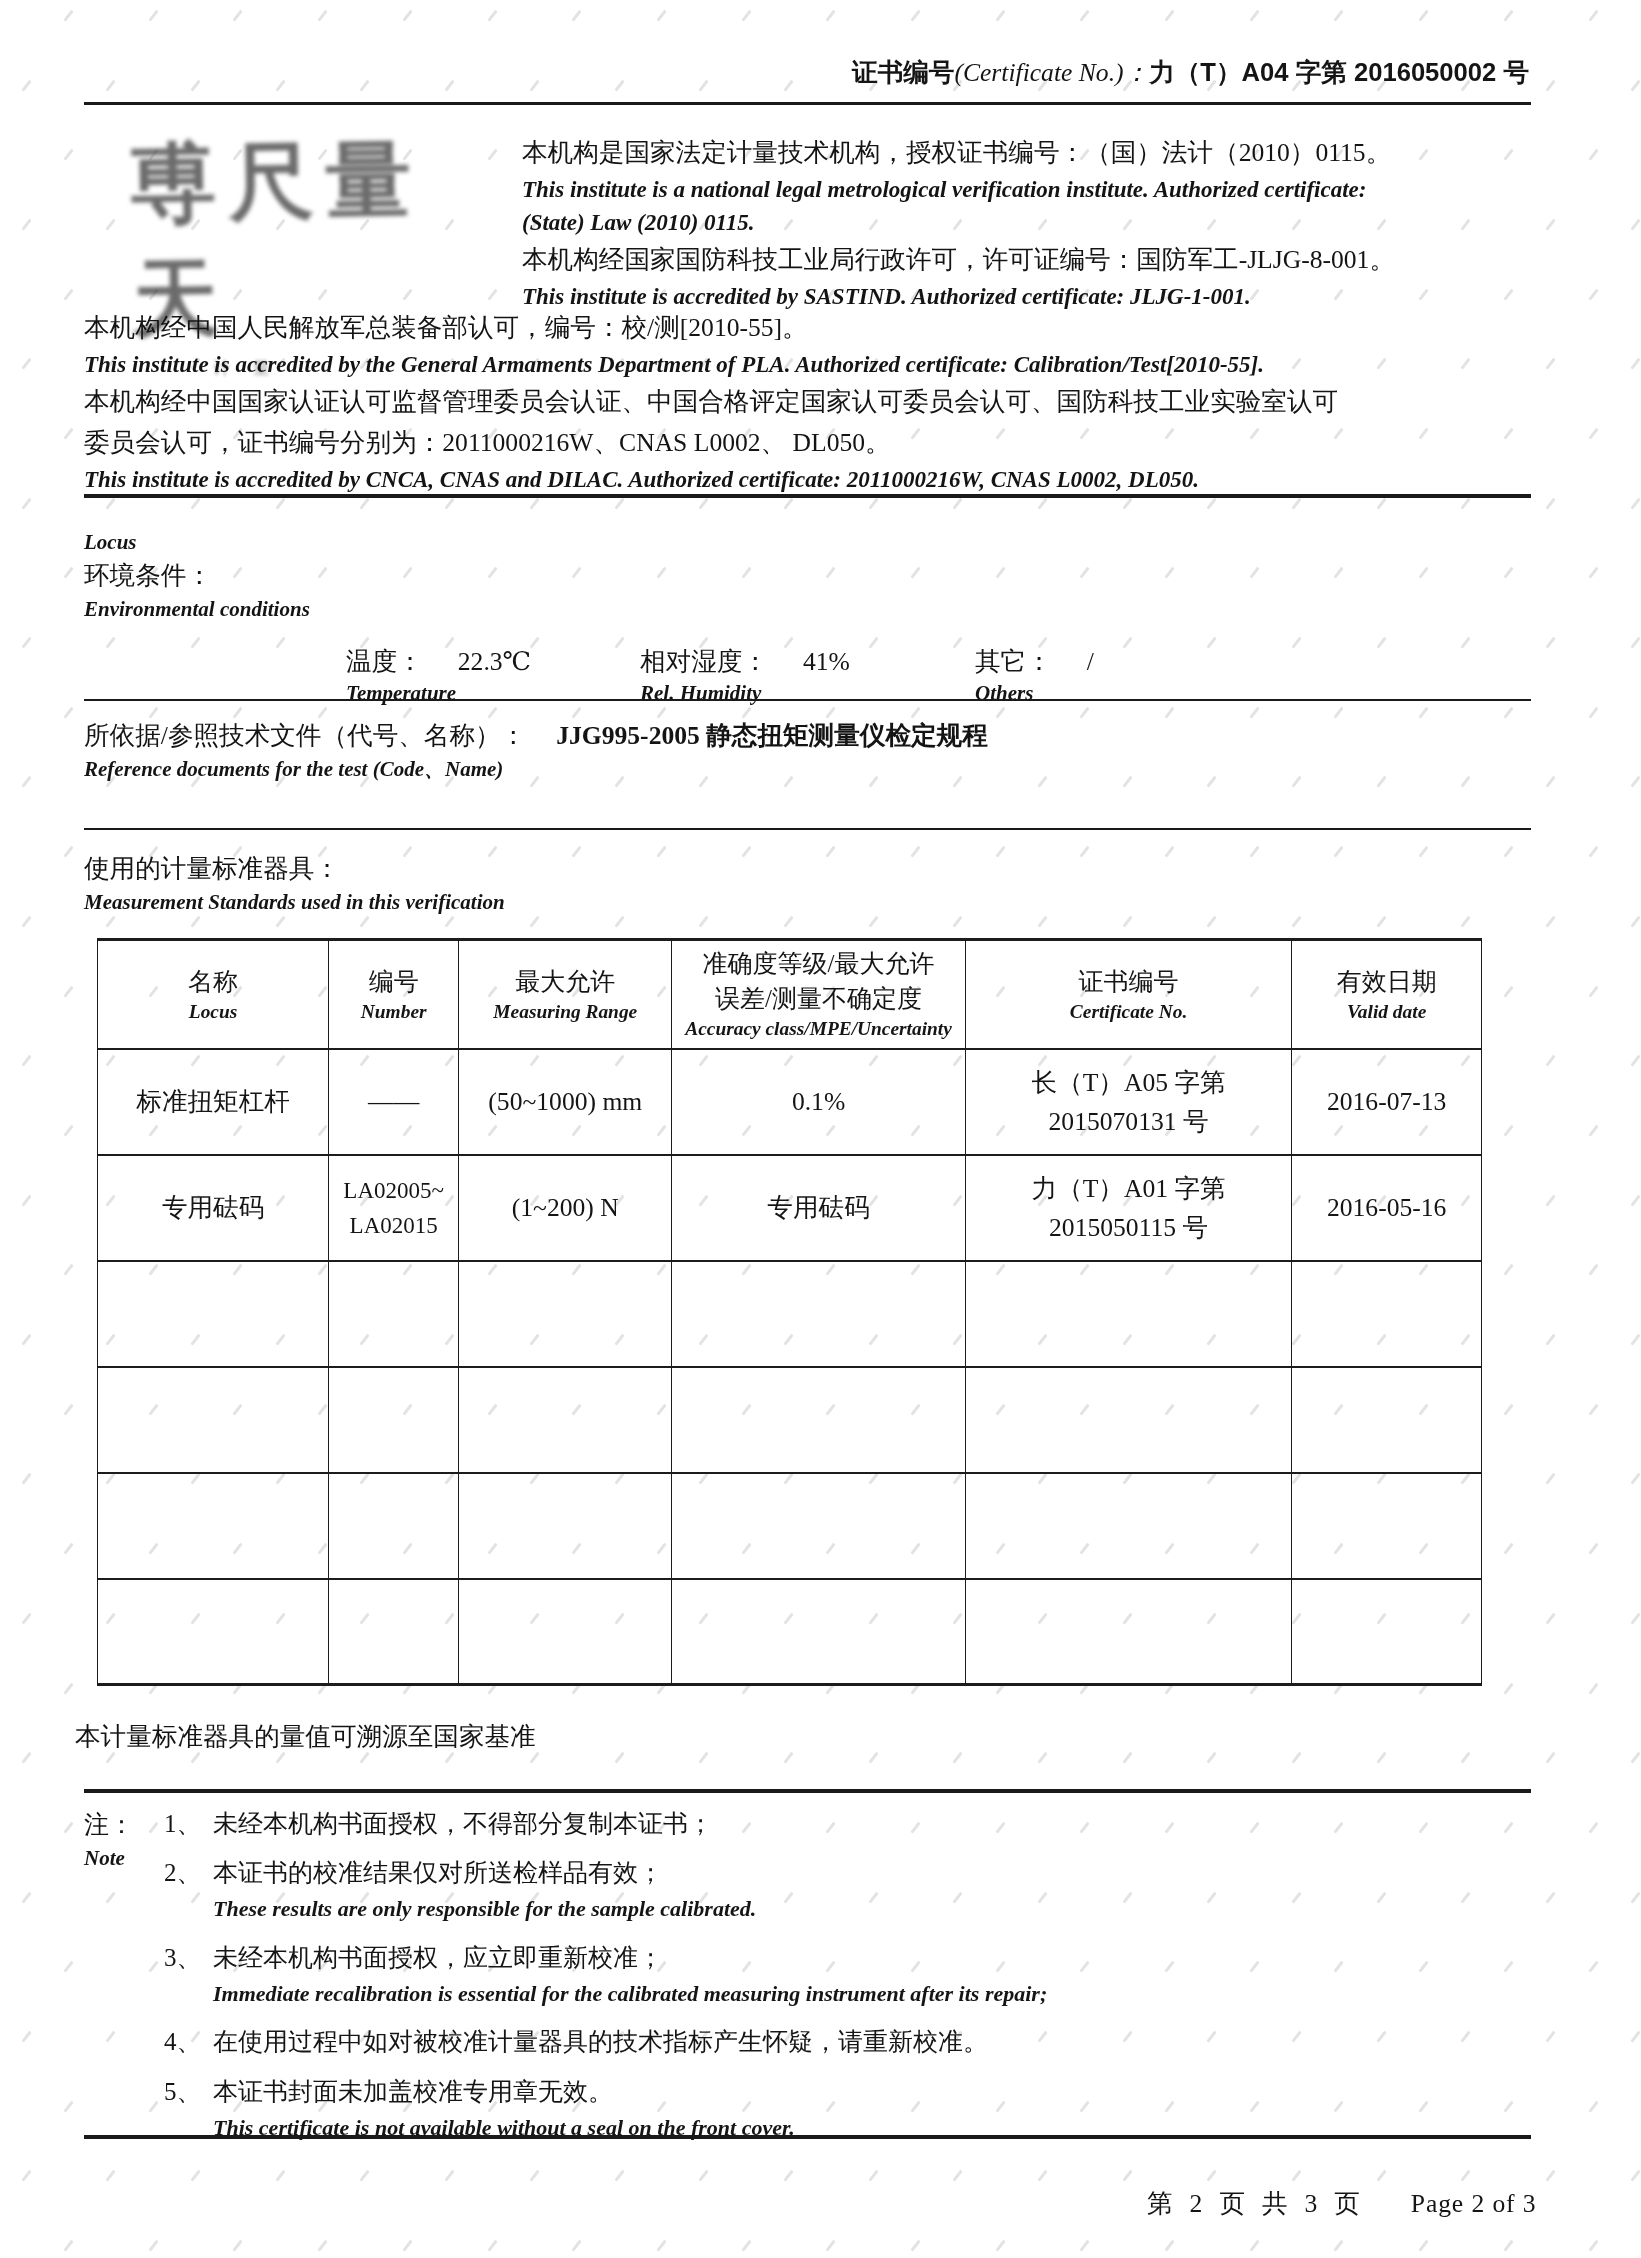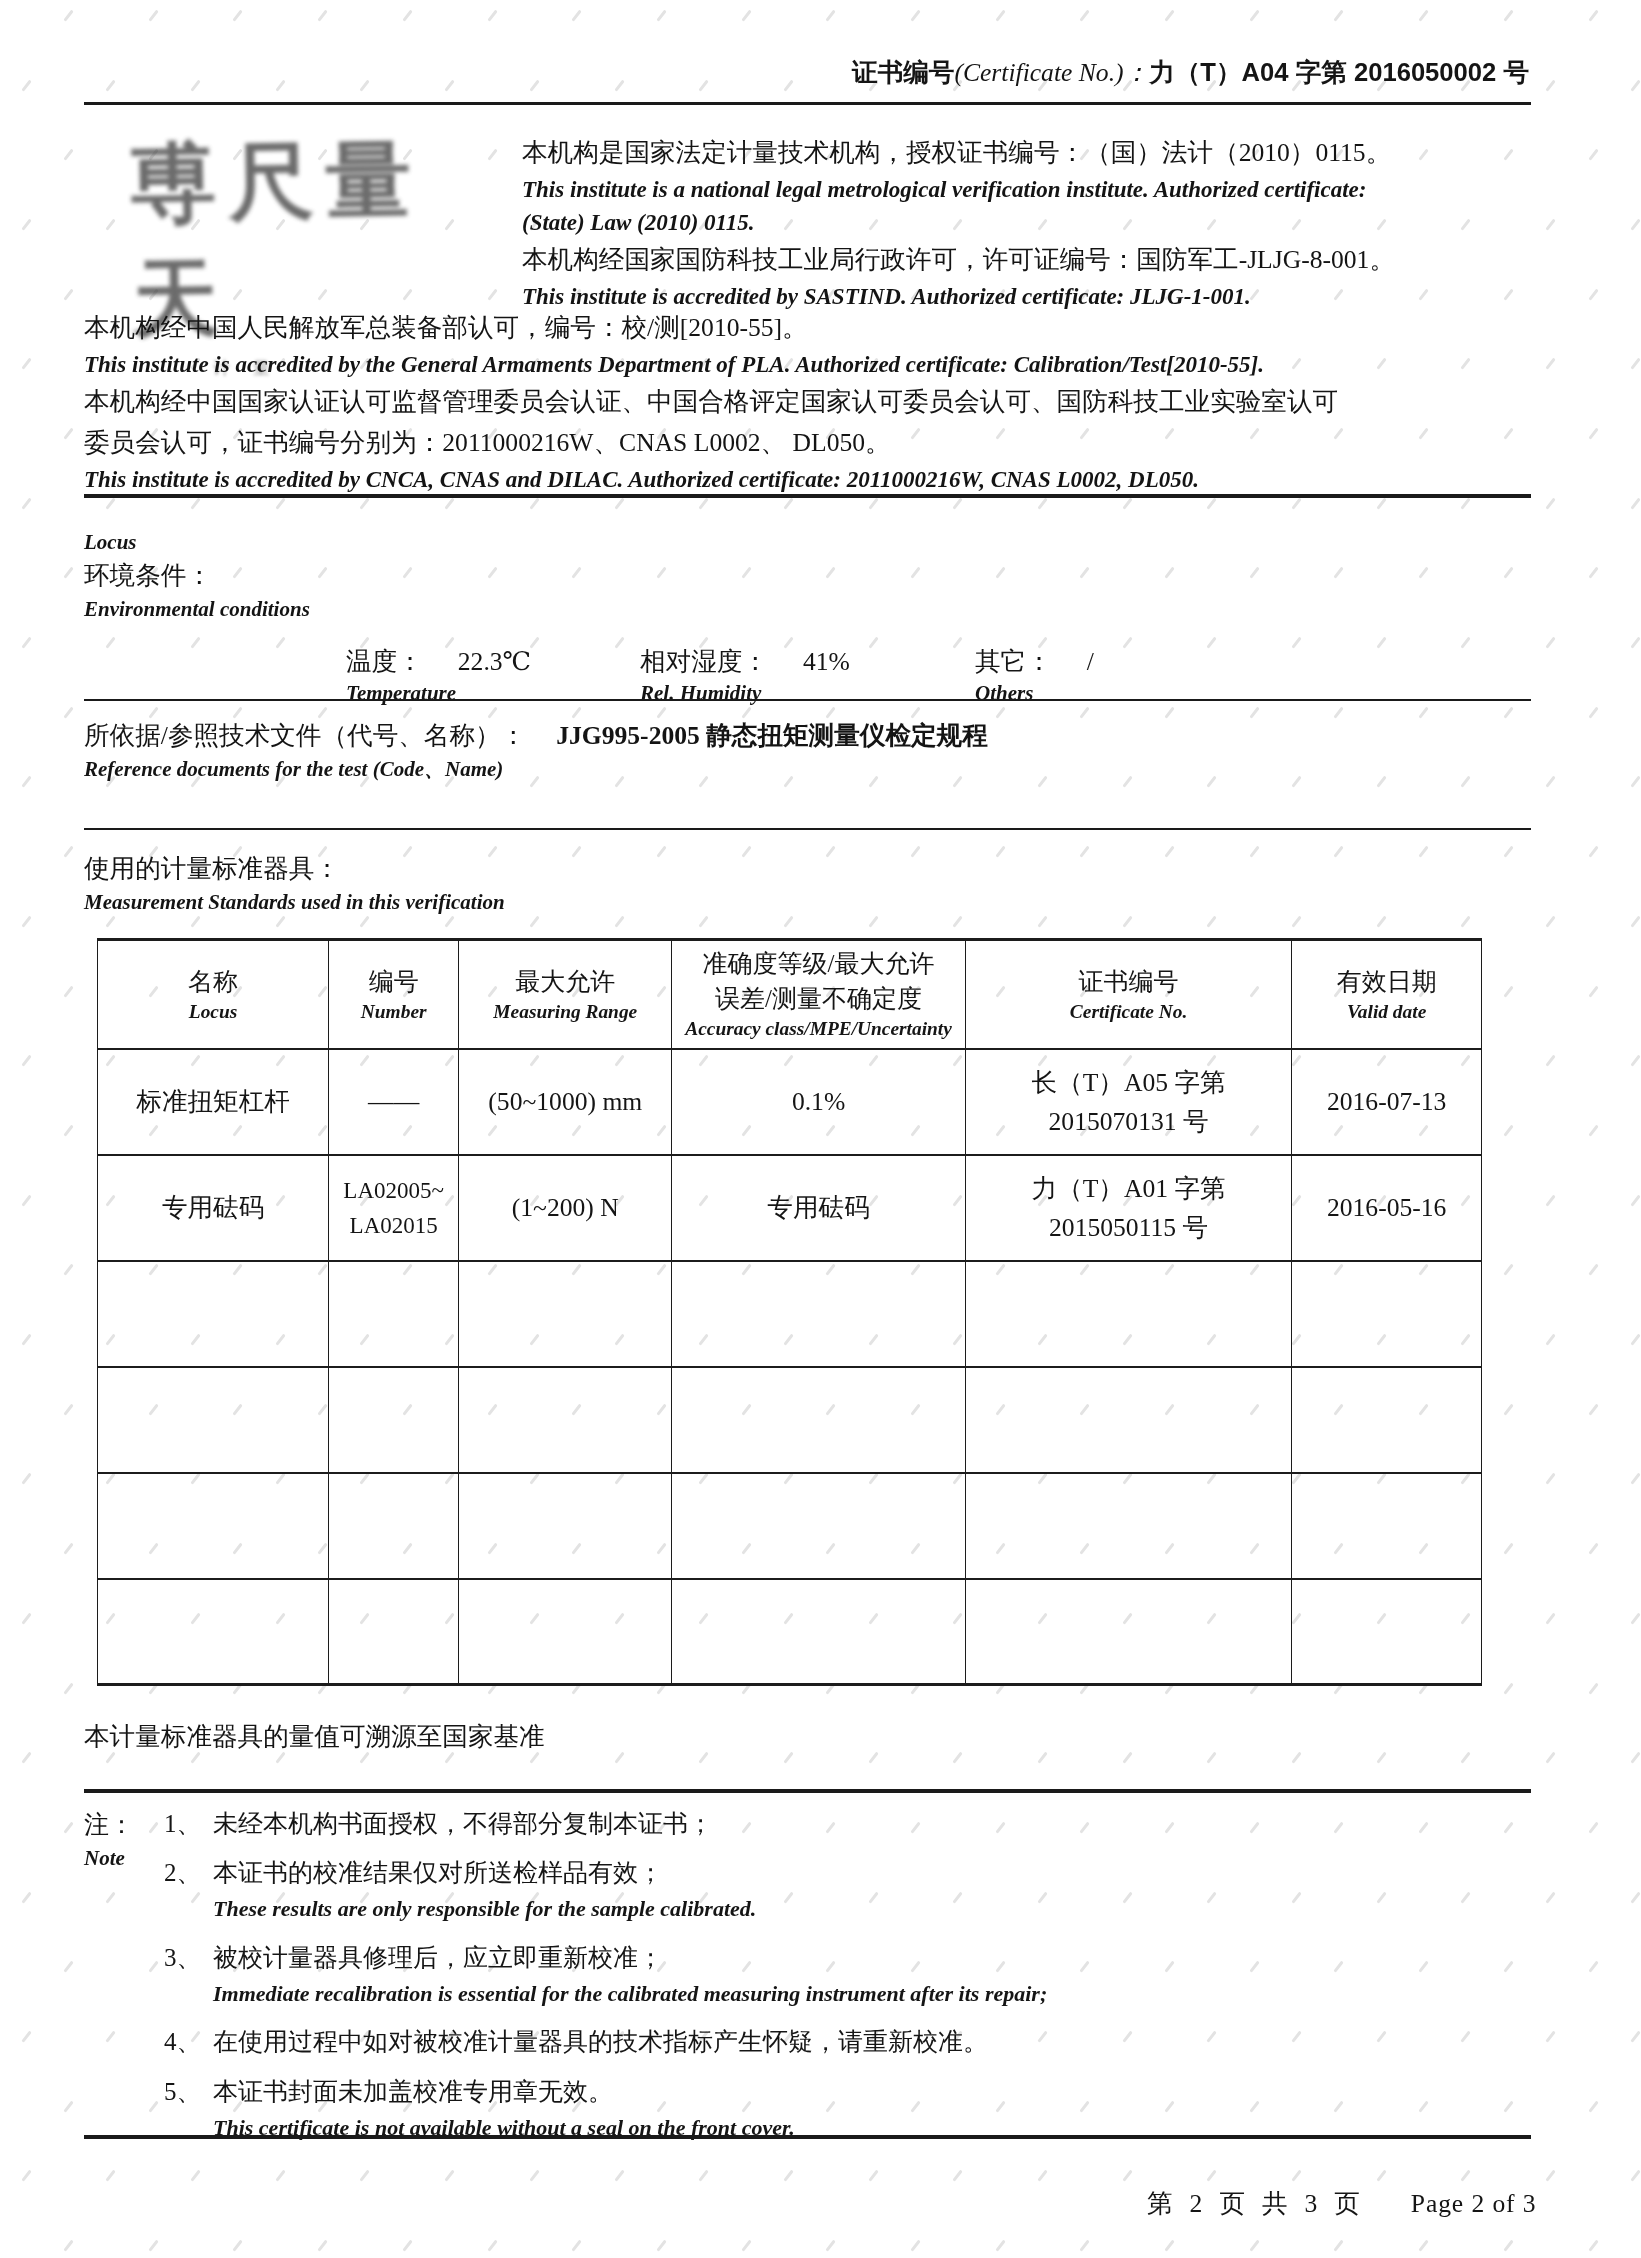--- a/index.html
+++ b/index.html
@@ -79,21 +79,21 @@
   table.std thead tr{height:109px;}
   table.std{border-top:3.5px solid #1c1c1c;border-bottom:3.5px solid #1c1c1c;}
   table.std th{border-top:3.5px solid #1c1c1c;border-bottom:2.6px solid #1c1c1c;}
   table.std td{border-bottom:2.6px solid #1c1c1c;}
   .th-zh{font-size:25px;line-height:35px;font-weight:normal;white-space:pre-line;}
   .th-en{font-style:italic;font-weight:bold;font-size:19.4px;line-height:26.5px;}
   .td-zh{font-size:25.6px;line-height:39px;}
   .td-sm{font-size:23px;line-height:35px;}
 
   
-  .trace-sec{position:absolute;left:84px;top:1717px;width:1447px;}
+  .trace-sec{position:absolute;left:75px;top:1717px;width:1447px;}
 
   
   .notes-sec{position:absolute;left:84px;top:1805px;width:1447px;display:flex;}
   .notes-left{width:64px;flex:0 0 64px;}
   .notes-left .zh{font-size:25px;}
   .notes-items{flex:1;margin-left:16px;}
   .note-item{margin-bottom:12.4px;}
   .note-zh-row{display:flex;font-size:25px;line-height:37px;}
   .note-num{width:49px;flex:0 0 49px;}
   .note-en{margin-left:49px;font-size:22px;line-height:35px;font-style:italic;font-weight:bold;}
@@ -932,21 +932,21 @@
       <div class="note-item">
         <div class="note-zh-row">
             <span class="note-num">2、</span>
             <span>本证书的校准结果仅对所送检样品有效；</span>
           </div>
         <div class="note-en">These results are only responsible for the sample calibrated.</div>
       </div>
       <div class="note-item">
         <div class="note-zh-row">
             <span class="note-num">3、</span>
-            <span>被校计量器具修理后，应立即重新校准；</span>
+            <span>未经本机构书面授权，应立即重新校准；</span>
           </div>
         <div class="note-en">Immediate recalibration is essential for the calibrated measuring instrument after its repair;</div>
       </div>
       <div class="note-item">
         <div class="note-zh-row">
             <span class="note-num">4、</span>
             <span>在使用过程中如对被校准计量器具的技术指标产生怀疑，请重新校准。</span>
           </div>
       </div>
       <div class="note-item">

